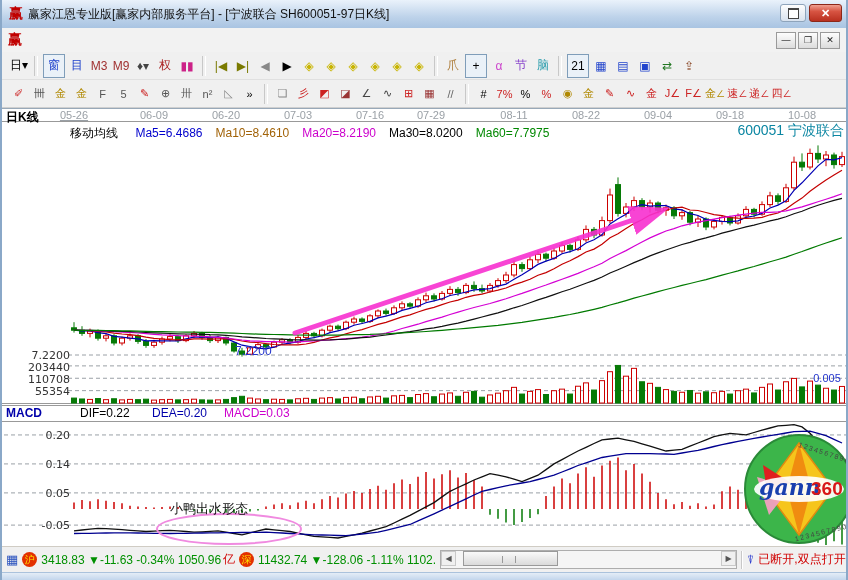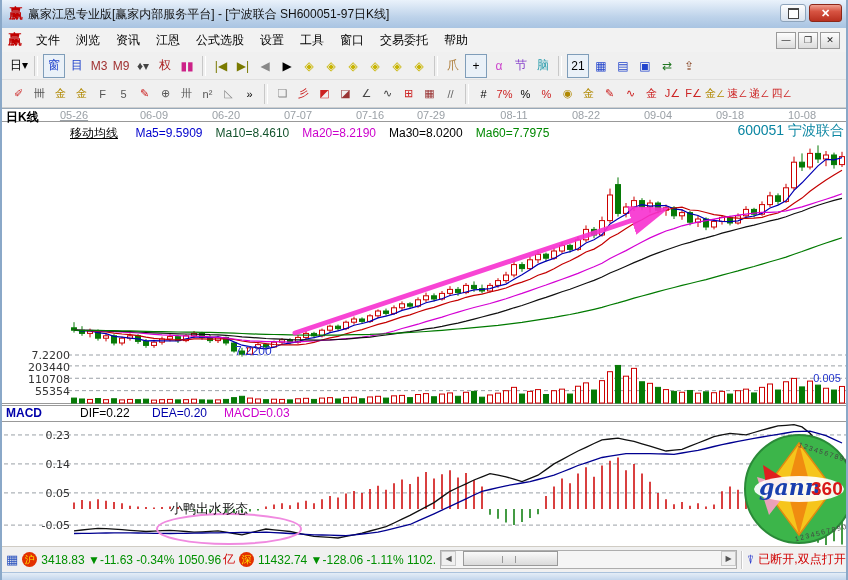--- a/index.html
+++ b/index.html
@@ -77,32 +77,20 @@
     <span class="tb-logo">赢</span>
     <span class="tb-title">赢家江恩专业版[赢家内部服务平台] - [宁波联合  SH600051-97日K线]</span>
     <span class="tb-btn restore">
         <span class="restore-glyph"></span>
       </span>
     <span class="tb-btn close">✕</span>
   </div>
 
   <div class="menubar">
     <span class="mb-logo">赢</span>
-    <span id="menu-items" style="display:flex;">
-        <span class="menu-item">文件</span>
-        <span class="menu-item">浏览</span>
-        <span class="menu-item">资讯</span>
-        <span class="menu-item">江恩</span>
-        <span class="menu-item">公式选股</span>
-        <span class="menu-item">设置</span>
-        <span class="menu-item">工具</span>
-        <span class="menu-item">窗口</span>
-        <span class="menu-item">交易委托</span>
-        <span class="menu-item">帮助</span>
-      </span>
     <span class="mdi-btns" id="mdi-btns">
         <span class="mdi-btn">—</span>
         <span class="mdi-btn">❐</span>
         <span class="mdi-btn">✕</span>
       </span>
   </div>
 
   <div class="toolbar t1" id="toolbar1">
       <span class="tbi" style="color: rgb(0, 0, 0);">日▾</span>
       <span class="tb-sep"></span>
@@ -712,22 +700,22 @@
         <ellipse cx="0" cy="0" rx="45" ry="13" fill="#ffffff" opacity="0.92"></ellipse>
         <text x="-40" y="6" font-size="22" font-family="DejaVu Serif, serif" font-style="italic" font-weight="bold" fill="#1a3fae">gann</text>
         <text x="12" y="6" font-size="19" font-weight="bold" font-family="Liberation Sans, sans-serif" fill="#d81818">360</text>
         <text x="-14" y="-40" font-size="7" fill="#444" letter-spacing="1.5" transform="rotate(18)">1234567890</text>
         <text x="-16" y="50" font-size="7" fill="#444" letter-spacing="1.5" transform="rotate(-14)">1234567890</text>
       </g>
     </svg>
 
   <div class="clabel" style="left:4px;top:109px;font-size:12px;font-weight:bold;color:#000;">日K线</div>
   <div class="clabel" id="ma-legend" style="left:68px;top:123px;">
-    <span class="ma-item" style="color:#000;text-decoration:underline;">移动均线</span>
-  <span class="ma-item" style="color: rgb(0, 0, 204);">Ma5=9.5909</span><span class="ma-item" style="color: #14532d;">Ma10=8.4610</span><span class="ma-item" style="color: rgb(204, 0, 204);">Ma20=8.2190</span><span class="ma-item" style="color: rgb(0, 0, 0);">Ma30=8.0200</span><span class="ma-item" style="color: rgb(0, 136, 0);">Ma60=7.7975</span></div>
+    <span class="ma-item" style="color:#000;">移动均线</span>
+  <span class="ma-item" style="color: rgb(0, 0, 204);">Ma5=6.4686</span><span class="ma-item" style="color: #a16207;">Ma10=8.4610</span><span class="ma-item" style="color: rgb(204, 0, 204);">Ma20=8.2190</span><span class="ma-item" style="color: rgb(0, 0, 0);">Ma30=8.0200</span><span class="ma-item" style="color: rgb(0, 136, 0);">Ma60=7.7975</span></div>
   <div class="clabel" style="right:2px;top:122px;font-size:14px;color:#0b86a2;">600051 宁波联合</div>
 
   <div class="axis-num" style="top:349px;">7.2200</div>
   <div class="clabel" style="left:233px;top:344px;font-size:12px;color:#2233cc;">7.2200</div>
   <div class="clabel" style="left:806px;top:372px;width:38px;text-align:center;font-size:11px;color:#2233cc;">0.005</div>
 
   <div class="clabel" style="left:4px;top:406px;font-size:12px;font-weight:bold;color:#0000aa;">MACD</div>
   <div class="clabel" style="left:78px;top:406px;font-size:12px;color:#000;">DIF=0.22</div>
   <div class="clabel" style="left:150px;top:406px;font-size:12px;color:#0000aa;">DEA=0.20</div>
   <div class="clabel" style="left:222px;top:406px;font-size:12px;color:#cc00cc;">MACD=0.03</div>
@@ -747,28 +735,28 @@
     </span>
     <span class="sb-sep"></span>
     <span class="conn-ico">⍒</span>
     <span class="redtx">已断开,双点打开.</span>
   </div>
 
   <div class="win-bottom"></div>
 <div class="date-tick" style="left: 72px; text-decoration: underline;">05-26</div>
     <div class="date-tick" style="left: 152px;">06-09</div>
     <div class="date-tick" style="left: 224px;">06-20</div>
-    <div class="date-tick" style="left: 296px;">07-07</div>
+    <div class="date-tick" style="left: 296px;">07-03</div>
     <div class="date-tick" style="left: 368px;">07-16</div>
     <div class="date-tick" style="left: 429px;">07-29</div>
     <div class="date-tick" style="left: 512px;">08-11</div>
     <div class="date-tick" style="left: 584px;">08-22</div>
     <div class="date-tick" style="left: 656px;">09-04</div>
     <div class="date-tick" style="left: 728px;">09-18</div>
     <div class="date-tick" style="left: 800px;">10-08</div>
     <div class="axis-num" style="top: 361px;">203440</div>
     <div class="axis-num" style="top: 373px;">110708</div>
     <div class="axis-num" style="top: 385px;">55354</div>
-    <div class="axis-num" style="top: 429px;">0.23</div>
+    <div class="axis-num" style="top: 429px;">0.20</div>
     <div class="axis-num" style="top: 458px;">0.14</div>
     <div class="axis-num" style="top: 487px;">0.05</div>
     <div class="axis-num" style="top: 519px;">-0.05</div>
   </div>
 
 </body></html>

